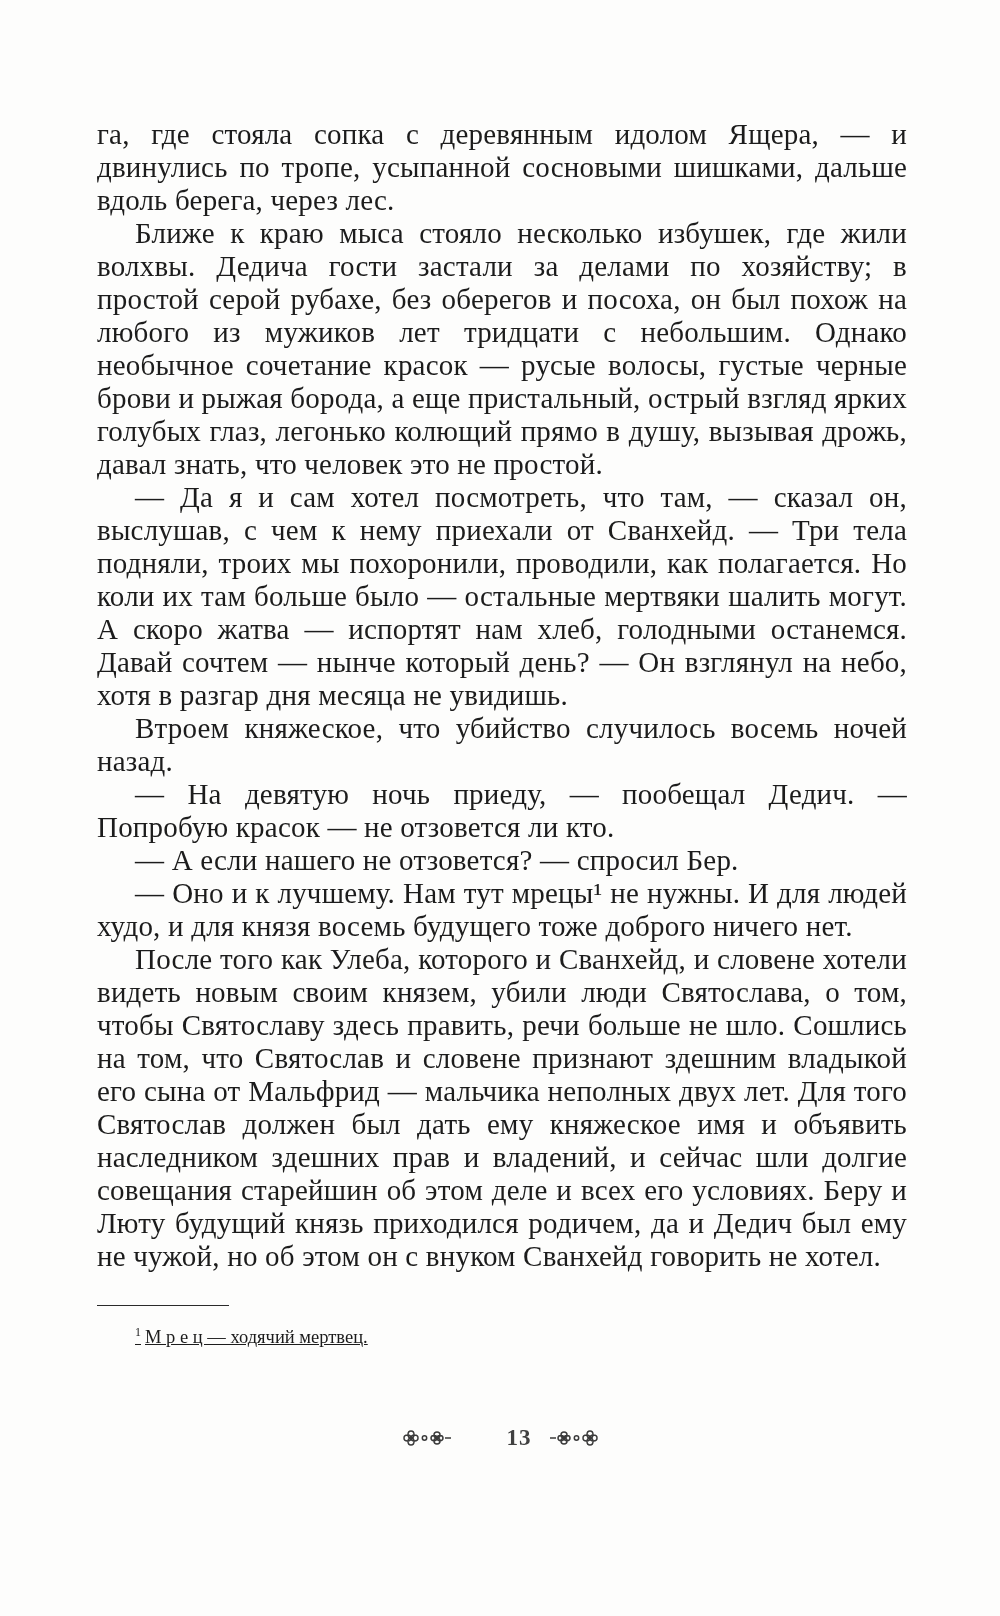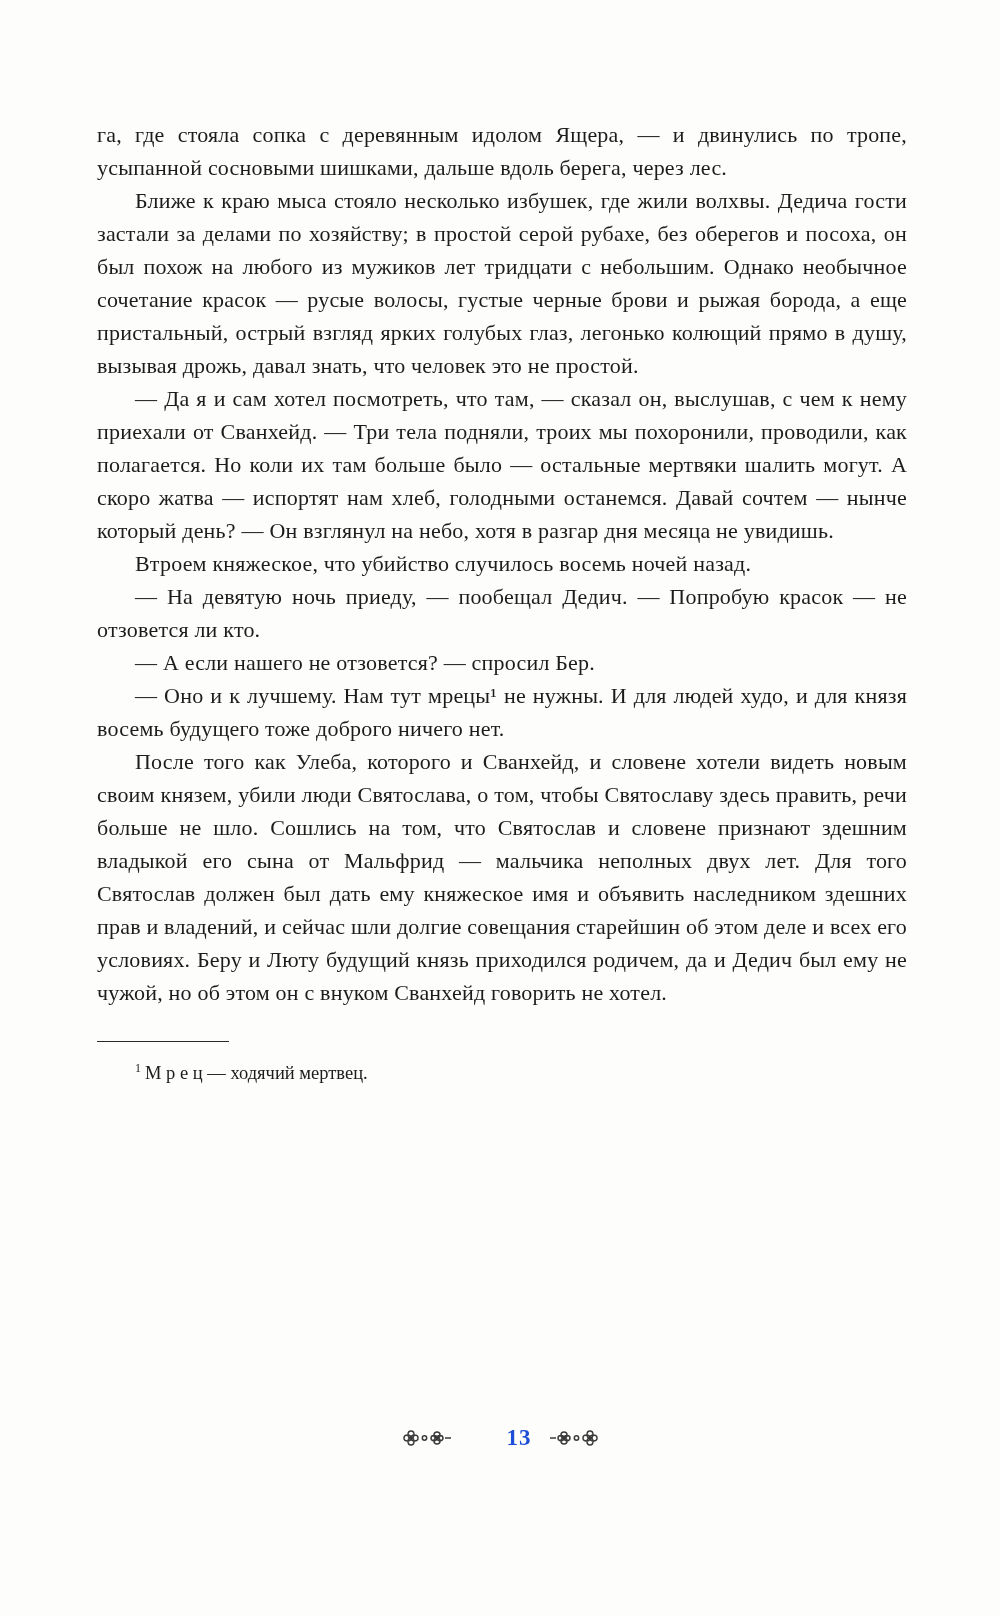--- a/index.html
+++ b/index.html
@@ -18,21 +18,21 @@
     overflow: hidden;
   }
   .text-column {
     position: absolute;
     left: 97px;
     top: 118px;
     width: 810px;
   }
   p.para {
     margin: 0;
-    font-size: 22px;
+    font-size: 29px;
     line-height: 33px;
     text-align: justify;
     text-indent: 38px;
     letter-spacing: 0.2px;
   }
   p.para.no-indent {
     text-indent: 0;
   }
   .footnote-divider {
     width: 132px;
@@ -40,41 +40,42 @@
     border-top: 1.5px solid #2a2a2a;
     margin-top: 32px;
     margin-bottom: 18px;
   }
   p.footnote {
     margin: 0;
     font-size: 18.5px;
     line-height: 26px;
     text-indent: 38px;
     text-align: left;
+    text-decoration: underline;
   }
   p.footnote sup {
     font-size: 12px;
     line-height: 0;
     vertical-align: super;
     margin-right: 4px;
   }
   .page-footer {
     position: absolute;
     left: 0;
     width: 1000px;
     top: 1425px;
     display: flex;
     align-items: center;
     justify-content: center;
     gap: 16px;
   }
   .page-number {
     font-size: 23px;
     font-weight: bold;
-    color: #1d4ed8;
+    color: #404040;
     letter-spacing: 1px;
     margin-left: 38px;
   }
   .ornament {
     display: inline-flex;
     align-items: center;
   }
   .ornament svg {
     display: block;
   }

